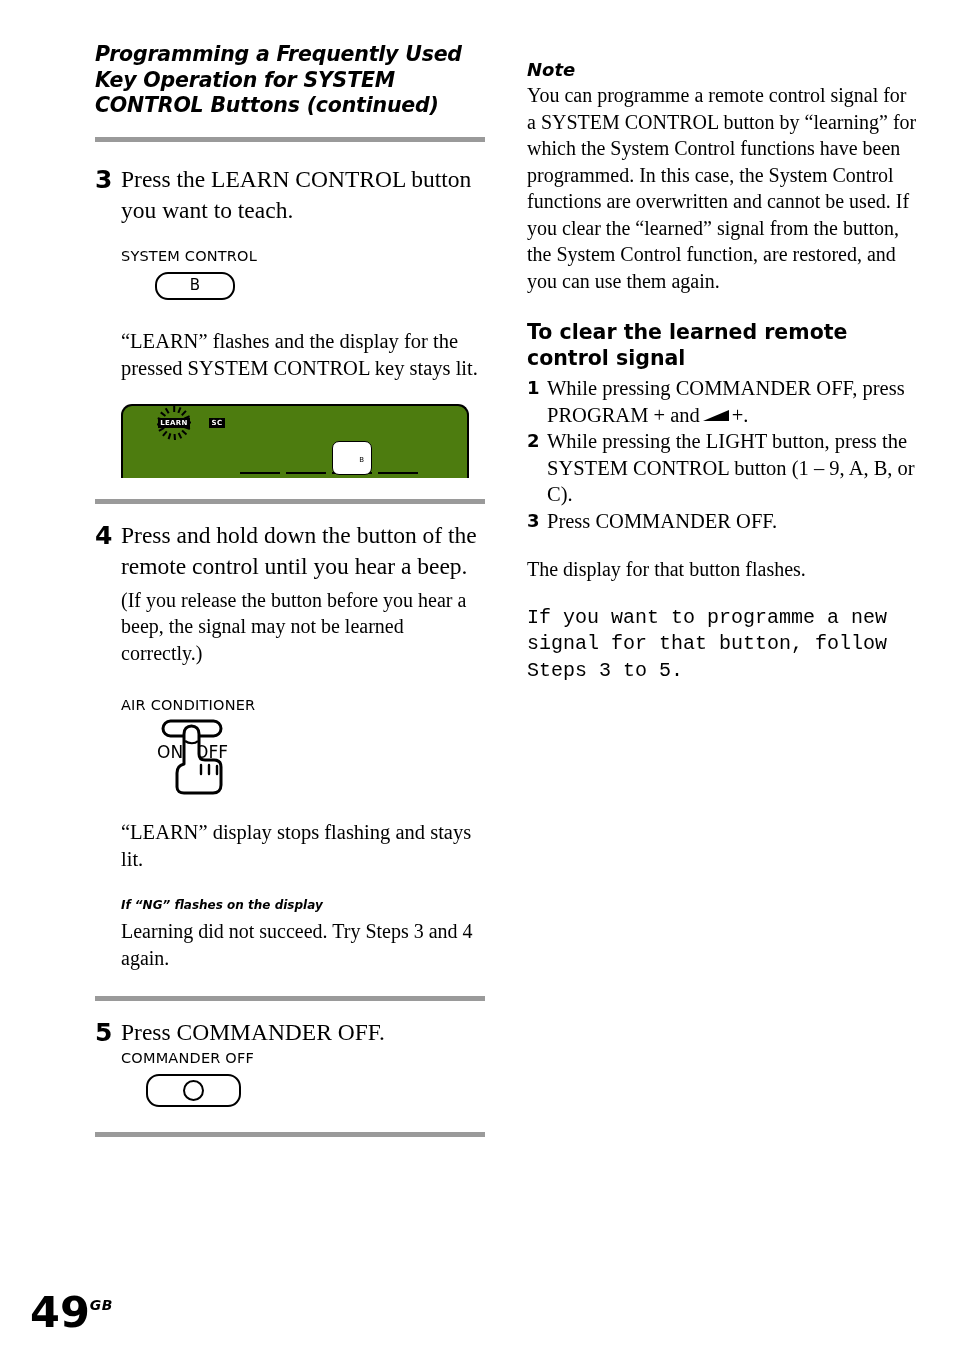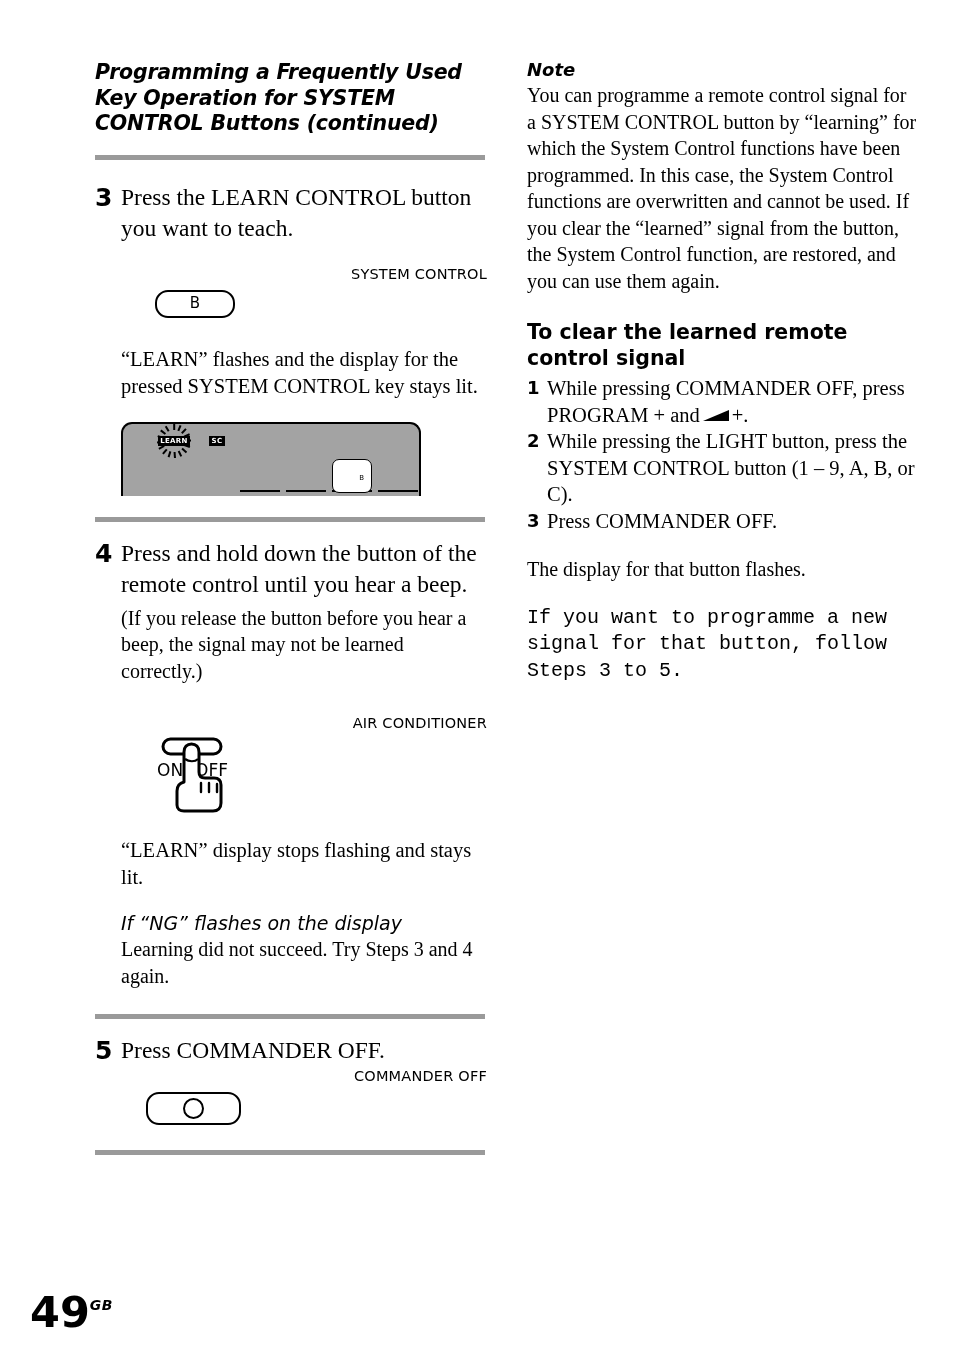--- a/index.html
+++ b/index.html
@@ -14,21 +14,21 @@
     background: #ffffff;
     font-family: "Liberation Serif", serif;
     color: #000000;
     overflow: hidden;
   }
 
   
   .col-left {
     position: absolute;
     left: 95px;
-    top: 60px;
+    top: 42px;
     width: 392px;
   }
   .col-right {
     position: absolute;
     left: 527px;
     top: 58px;
     width: 390px;
   }
 
   
@@ -79,21 +79,20 @@
     font-size: 20px;
     line-height: 26.5px;
   }
 
   
   .illus-label {
     font-family: "DejaVu Sans", sans-serif;
     font-size: 14.5px;
     letter-spacing: 0.2px;
     line-height: 18px;
-    text-align: right;
   }
   .hw-button {
     box-sizing: border-box;
     border: 2.5px solid #000;
     border-radius: 13px;
     height: 28px;
     display: flex;
     align-items: center;
     justify-content: center;
     background: #fff;
@@ -107,27 +106,27 @@
     width: 21px;
     height: 21px;
     border: 2.2px solid #000;
     border-radius: 50%;
     box-sizing: border-box;
   }
 
   
   .lcd {
     position: relative;
-    width: 300px;
+    width: 348px;
     height: 74px;
     box-sizing: border-box;
     border: 2.4px solid #000;
     border-bottom: none;
     border-radius: 11px 11px 0 0;
-    background: #a3a3a3;
+    background: #4d7c0f;
     overflow: hidden;
   }
   .lcd-tag {
     position: absolute;
     background: #000;
     color: #fff;
     font-family: "DejaVu Sans", sans-serif;
     font-weight: bold;
     display: flex;
     align-items: center;
@@ -195,23 +194,23 @@
   
   .remote-illus {
     position: relative;
     width: 180px;
     height: 78px;
   }
 
   
   .subhead-italic {
     font-family: "DejaVu Sans", sans-serif;
-    font-weight: normal;
+    font-weight: bold;
     font-style: italic;
-    font-size: 19px;
+    font-size: 12px;
     line-height: 24px;
   }
   .subhead {
     font-family: "DejaVu Sans", sans-serif;
     font-weight: bold;
     font-size: 20.5px;
     line-height: 25.5px;
   }
   .note-head {
     font-family: "DejaVu Sans", sans-serif;

